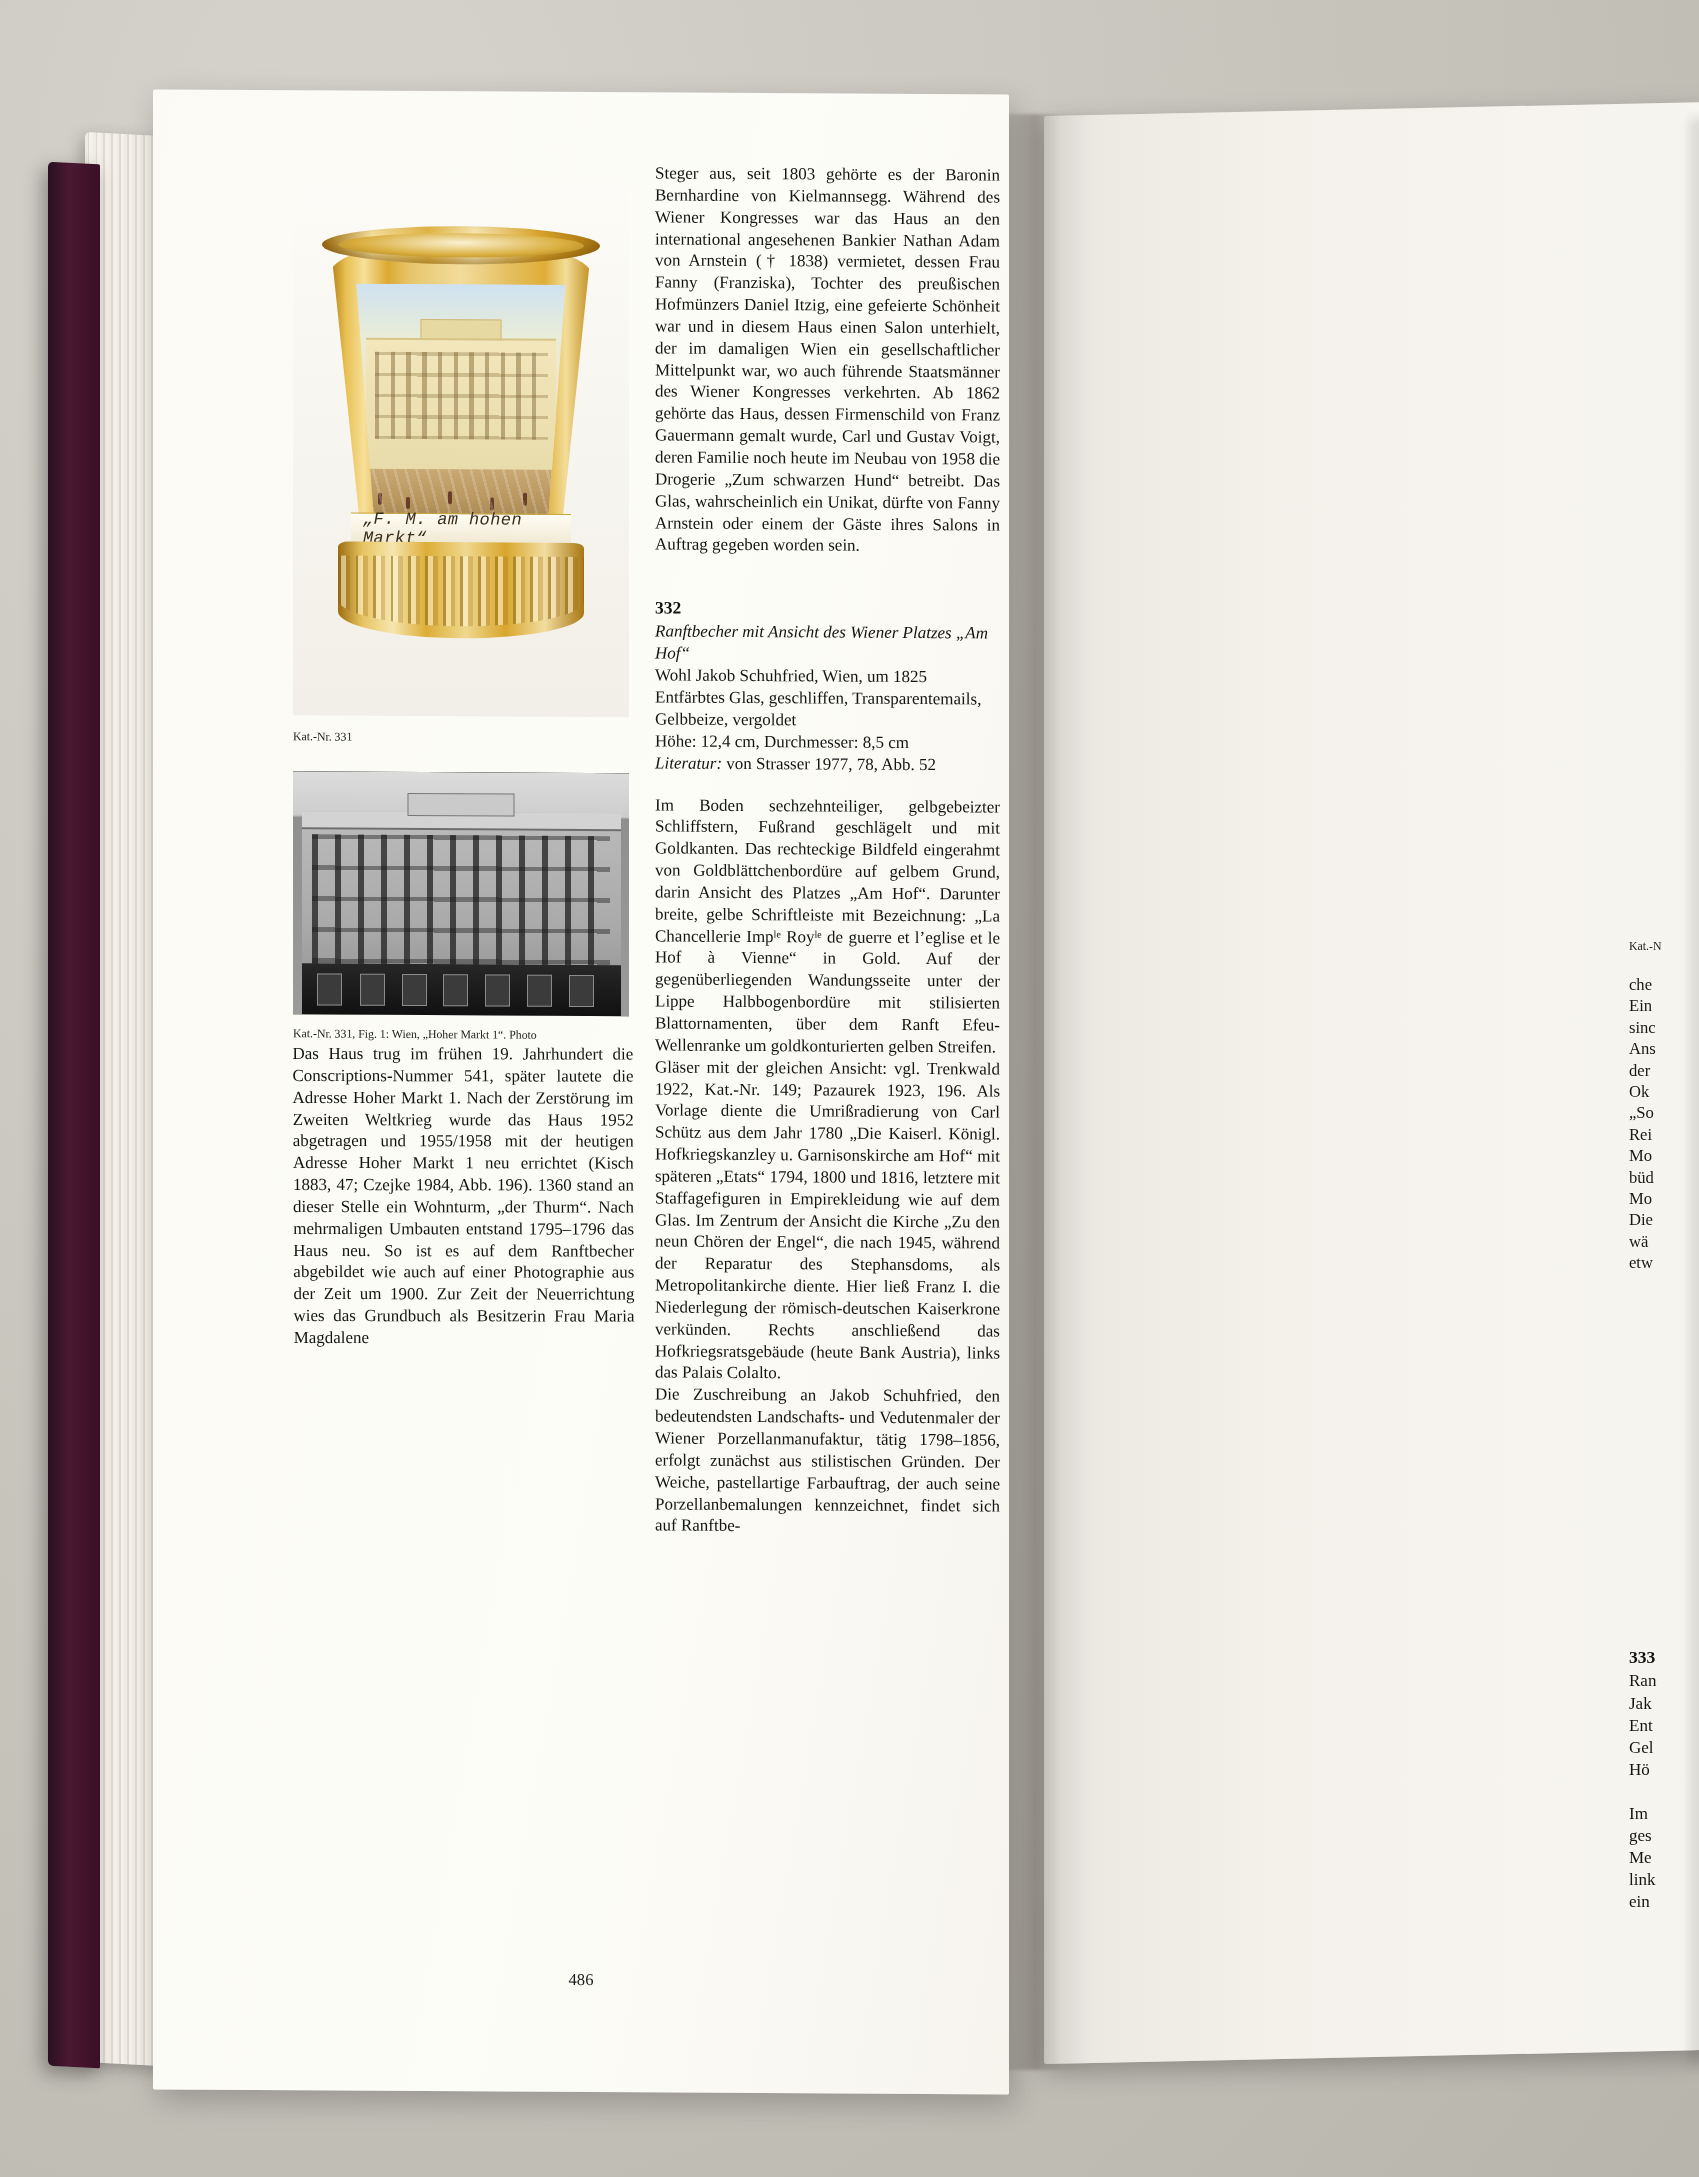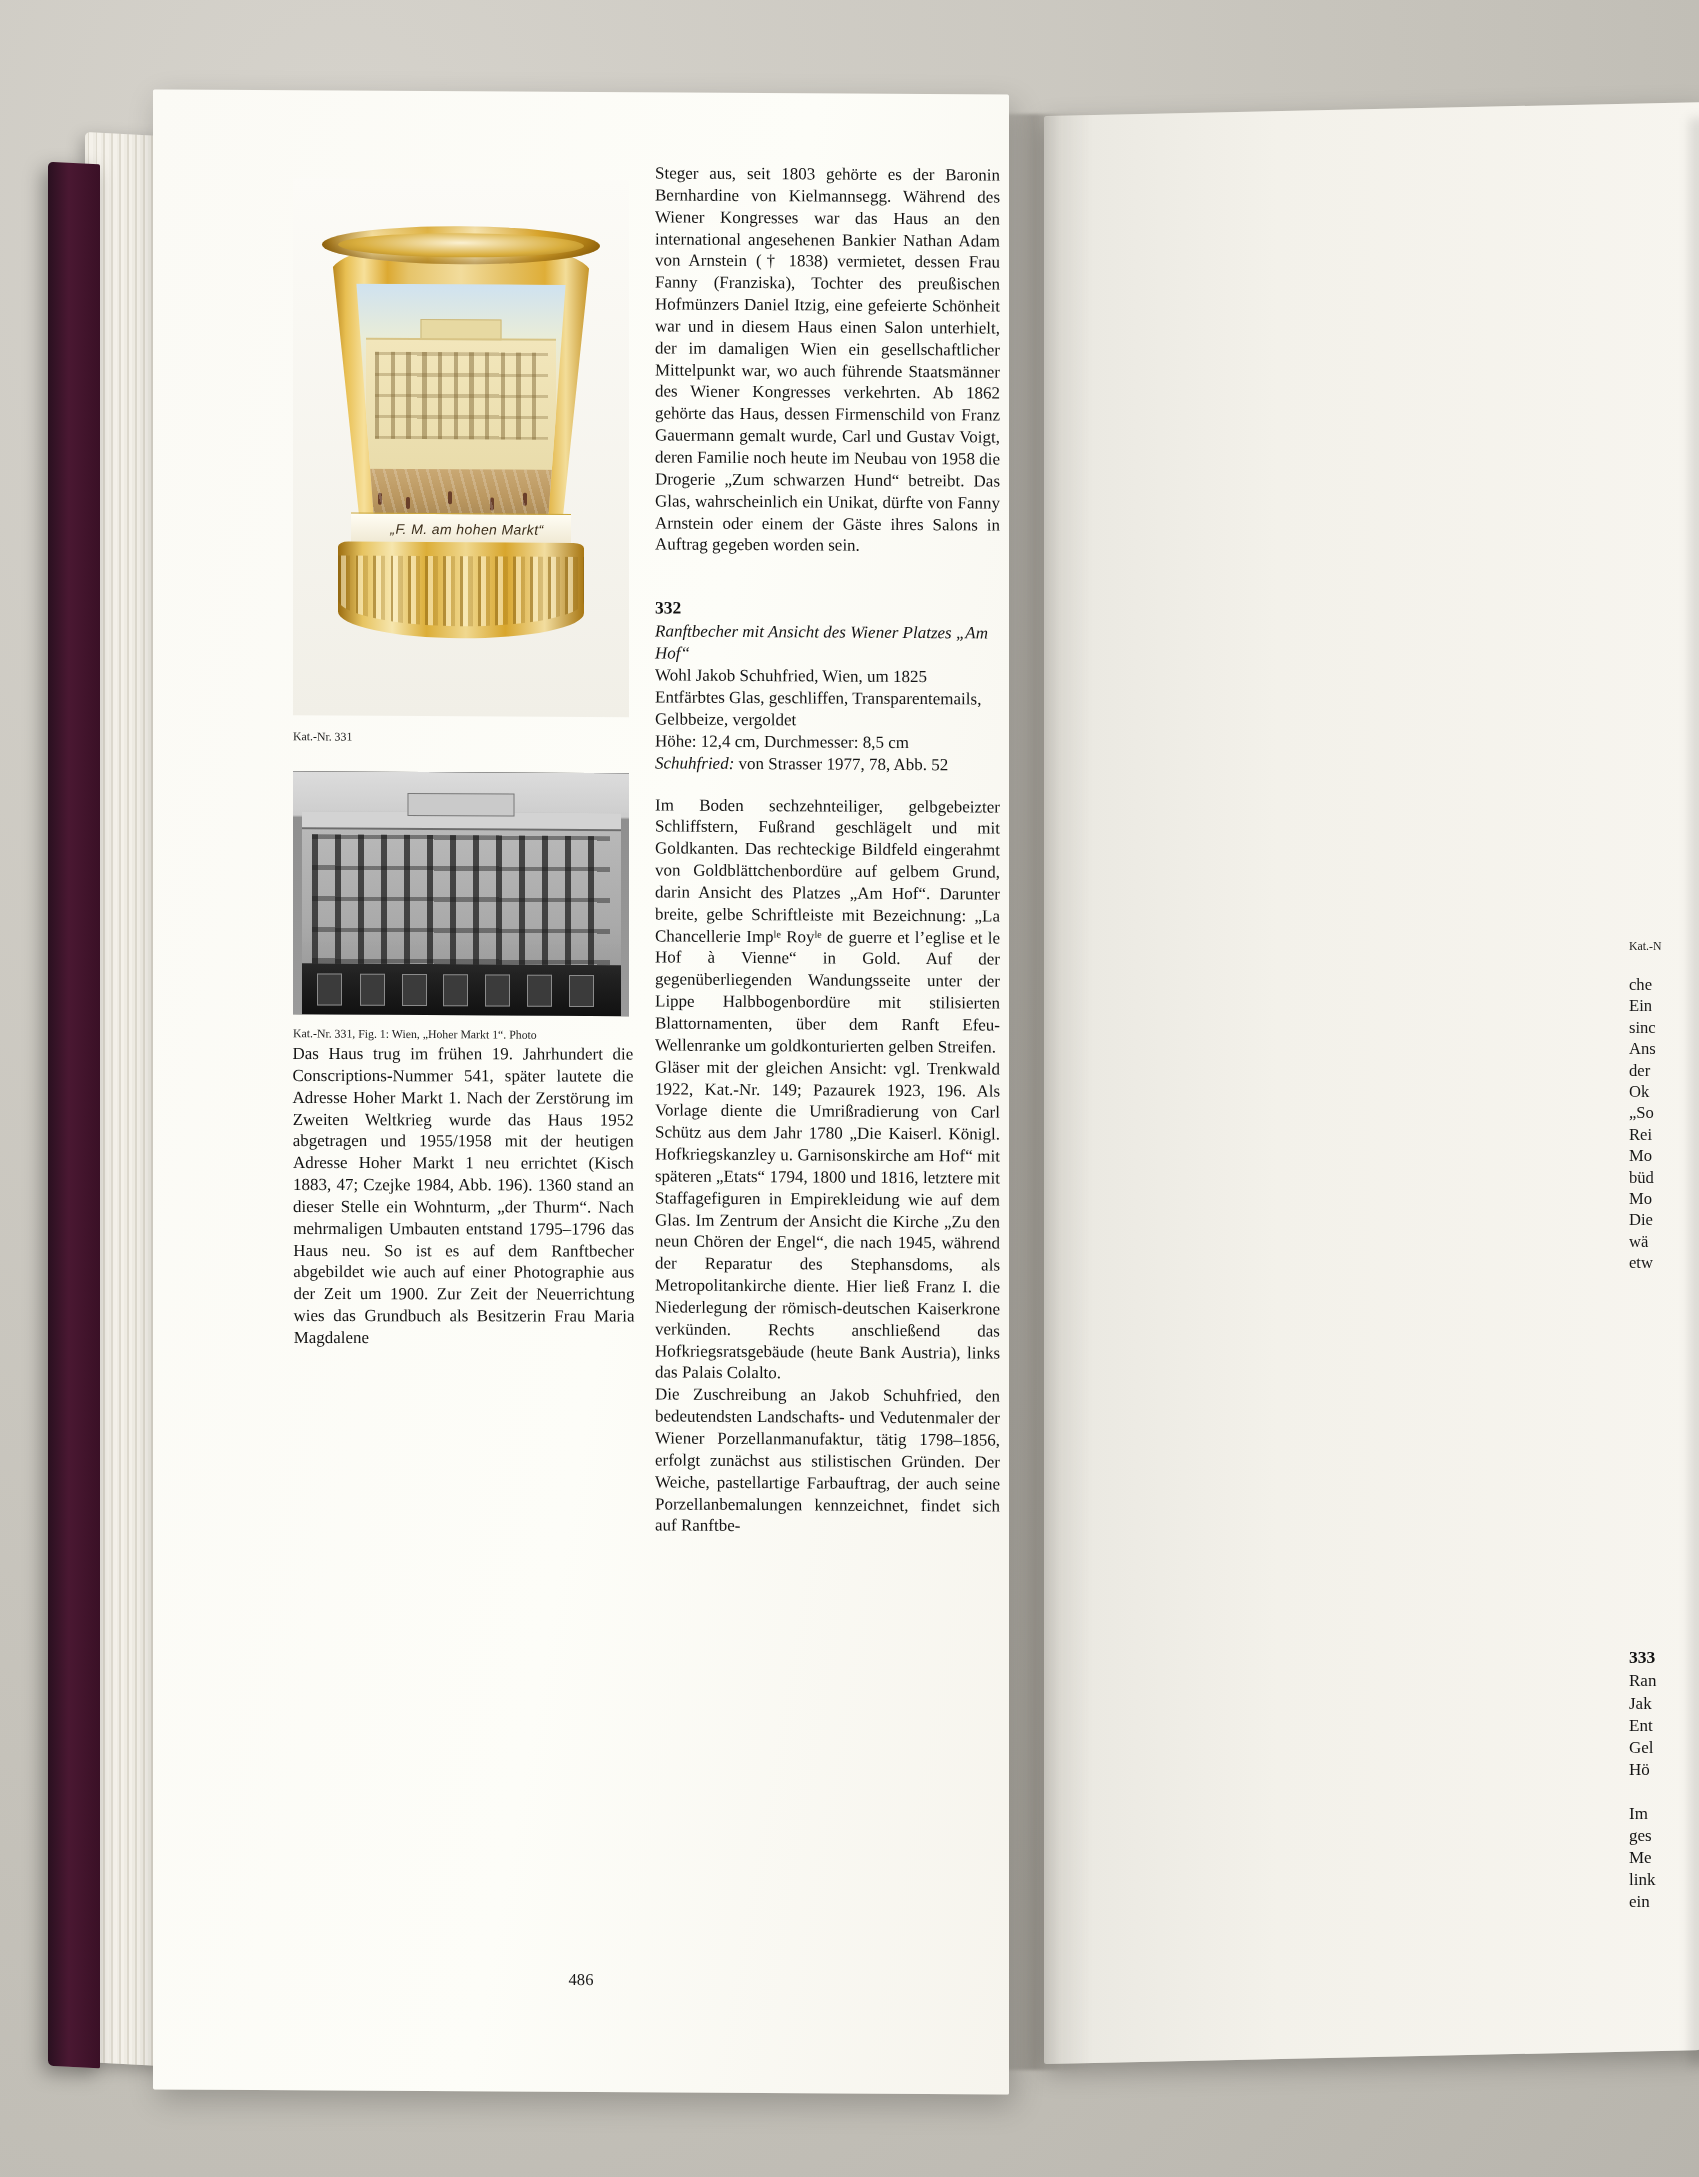--- a/index.html
+++ b/index.html
@@ -203,23 +203,23 @@
   .beaker-scroll {
     top: 334px;
     width: 220px;
     height: 30px;
     background: linear-gradient(180deg, #fffdf4, #efe8d2);
     border-top: 1.7px solid #caa63b;
     border-bottom: 1.7px solid #caa63b;
     display: flex; align-items: center; justify-content: center;
   }
   .beaker-scroll span {
-    font-family: Liberation Sans, sans-serif;
+    font-family: Liberation Mono, monospace;
     font-style: italic;
-    font-size: 14px;
+    font-size: 17px;
     color: #3a2d1a;
     letter-spacing: 0.4px;
     margin-left: 12px;
   }
   .beaker-foot {
     top: 363px;
     width: 246px;
     height: 96px;
     background: linear-gradient(90deg,
       #9c6d10 0%, #e7c461 10%, #f6e6ae 22%, #dcae38 36%,
@@ -460,21 +460,21 @@
         <div class="block-gap"></div>
 
         <div class="cat-num">332</div>
         <div class="body-text" style="text-align:left;">
           <div class="ital meta-line">Ranftbecher mit Ansicht des Wiener Platzes „Am Hof“</div>
           <div class="meta-line">Wohl Jakob Schuhfried, Wien, um 1825</div>
           <div class="meta-line">Entfärbtes Glas, geschliffen, Transparentemails,</div>
           <div class="meta-line">Gelbbeize, vergoldet</div>
           <div class="meta-line">Höhe: 12,4 cm, Durchmesser: 8,5 cm</div>
           <div class="meta-line">
-            <span class="ital">Schuhfried:</span><span> von Strasser 1977, 78, Abb. 52</span>
+            <span class="ital">Literatur:</span><span> von Strasser 1977, 78, Abb. 52</span>
           </div>
         </div>
 
         <div class="block-gap"></div>
 
         <div class="body-text">
           <p>Im Boden sechzehnteiliger, gelbgebeizter Schliffstern, Fußrand geschlägelt und mit Goldkanten. Das rechteckige Bildfeld eingerahmt von Goldblättchenbordüre auf gelbem Grund, darin Ansicht des Platzes „Am Hof“. Darunter breite, gelbe Schriftleiste mit Bezeichnung: „La Chancellerie Impˡᵉ Royˡᵉ de guerre et l’eglise et le Hof à Vienne“ in Gold. Auf der gegenüberliegenden Wandungsseite unter der Lippe Halbbogenbordüre mit stilisierten Blattornamenten, über dem Ranft Efeu-Wellenranke um goldkonturierten gelben Streifen.</p>
           <p>Gläser mit der gleichen Ansicht: vgl. Trenkwald 1922, Kat.-Nr. 149; Pazaurek 1923, 196. Als Vorlage diente die Umrißradierung von Carl Schütz aus dem Jahr 1780 „Die Kaiserl. Königl. Hofkriegskanzley u. Garnisonskirche am Hof“ mit späteren „Etats“ 1794, 1800 und 1816, letztere mit Staffagefiguren in Empirekleidung wie auf dem Glas. Im Zentrum der Ansicht die Kirche „Zu den neun Chören der Engel“, die nach 1945, während der Reparatur des Stephansdoms, als Metropolitankirche diente. Hier ließ Franz I. die Niederlegung der römisch-deutschen Kaiserkrone verkünden. Rechts anschließend das Hofkriegsratsgebäude (heute Bank Austria), links das Palais Colalto.</p>
           <p>Die Zuschreibung an Jakob Schuhfried, den bedeutendsten Landschafts- und Vedutenmaler der Wiener Porzellanmanufaktur, tätig 1798–1856, erfolgt zunächst aus stilistischen Gründen. Der Weiche, pastellartige Farbauftrag, der auch seine Porzellanbemalungen kennzeichnet, findet sich auf Ranftbe-</p>
         </div>

